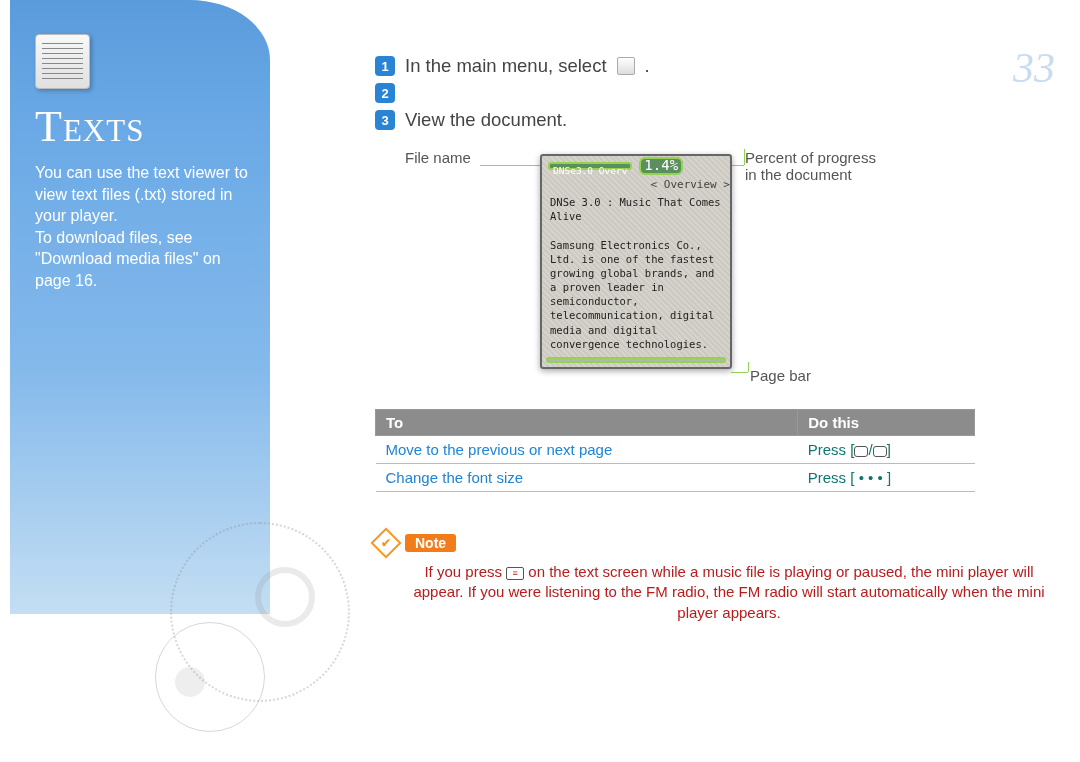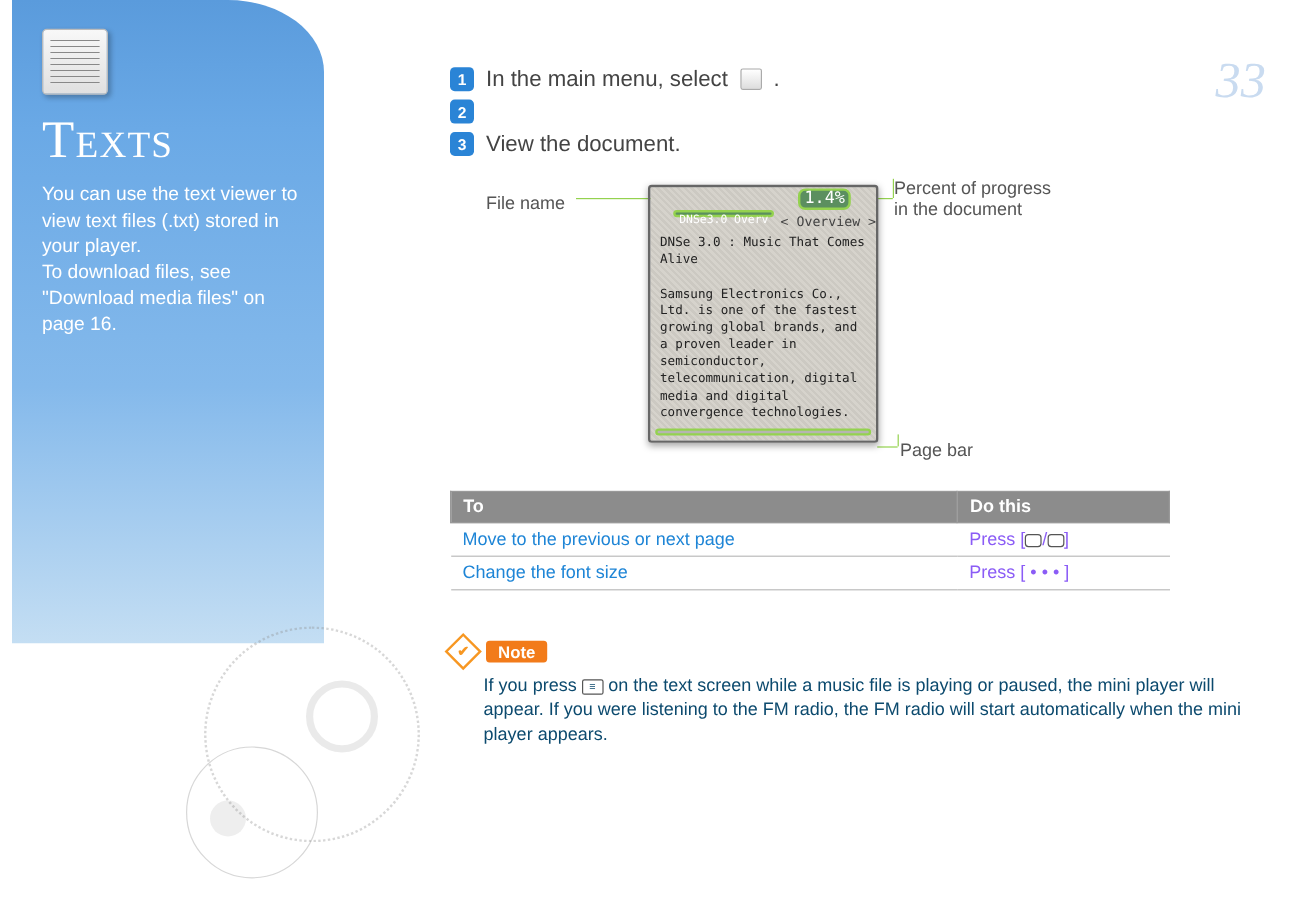--- a/index.html
+++ b/index.html
@@ -16,24 +16,24 @@
     top: 20px; right: 25px;
     font-size: 42px;
     font-style: italic;
     color: #c9dbf0;
     font-family: Georgia, serif;
     margin-top: 24px;
   }
   .sidebar {
     position: absolute;
     left: 10px; top: 0;
-    width: 260px; height: 536px;
+    width: 260px; height: 614px;
     background: linear-gradient(#5a9bdc 0%, #6aa9e6 20%, #84b9eb 60%, #c4def3 100%);
     border-top-right-radius: 80px 60px;
-    padding: 24px 18px 0 25px;
+    padding: 34px 18px 0 25px;
     color: #fff;
     overflow: hidden;
   }
   .sidebar .texts-icon {
     width: 55px; height: 55px;
     background: linear-gradient(#f8f8f8,#e0e0e0);
     border: 1px solid #bbb;
     border-radius: 4px;
     box-shadow: 2px 2px 4px rgba(0,0,0,.25);
     position: relative;
@@ -127,21 +127,21 @@
     display:flex;
     font-size:9.5px;
   }
   .device-fname {
     background:#5b8f5f;
     color:#fff;
     border:2px solid #94d24f;
     border-radius:3px;
     padding:1px 3px;
     line-height:12px;
-    margin:19px;
+    margin:6px;
   }
   .device-pct {
     margin-left:auto;
     background:#5b8f5f; color:#fff;
     border:2px solid #94d24f;
     border-radius:6px;
     padding:0 3px;
     line-height:13px;
     margin:1px;
     font-size:14px;
@@ -165,21 +165,21 @@
     border:2px solid #94d24f;
     border-radius:3px;
     background:#b6b6b0;
   }
 
   .callout {
     position:absolute;
     font-size:15px;
     color:#555;
   }
-  .co-filename { left:30px; top:12px; }
+  .co-filename { left:30px; top:0; }
   .co-pct { left:370px; top:0px; }
   .co-pagebar { left:375px; top:218px; }
   .line-h {
     position:absolute;
     height:1px;
     background:#94d24f;
   }
   .ln1 { left:105px; top:16px; width:63px; }
   .ln2 { left:352px; top:16px; width:17px; }
   .ln2v { position:absolute;width:1px;background:#94d24f; left:369px; top:0; height:16px;}
@@ -196,21 +196,21 @@
     background:#8c8c8c;
     color:#fff;
     text-align:left;
     font-weight:bold;
     padding:4px 10px;
     border:1px solid #999;
   }
   .ops-table td {
     padding:5px 10px;
     border-bottom:1px solid #bbb;
-    color:#8b5cf6;
+    color:#0f766e;
   }
   .ops-table td.action { color:#1e85d6; }
   .keyicon {
     display:inline-block;
     width:14px;height:11px;
     border:1.2px solid #555;
     border-radius:3px;
     vertical-align:middle;
   }
 
@@ -229,24 +229,25 @@
   .note-badge {
     background:#f27b1a;
     color:#fff;
     padding:1px 10px;
     border-radius:3px;
     font-size:14px;
     font-weight:bold;
   }
   .note-text {
     font-size:15px;
-    color:#0c4a6e;
+    color:#b91c1c;
     margin-top:8px;
     line-height:1.35;
     padding-left:28px;
+    text-align:center;
   }
   .menu-key {
     display:inline-flex;
     width:18px;height:13px;
     border:1.2px solid #555;
     border-radius:2px;
     align-items:center;justify-content:center;
     vertical-align:middle;
     font-size:9px; line-height:9px;
   }

